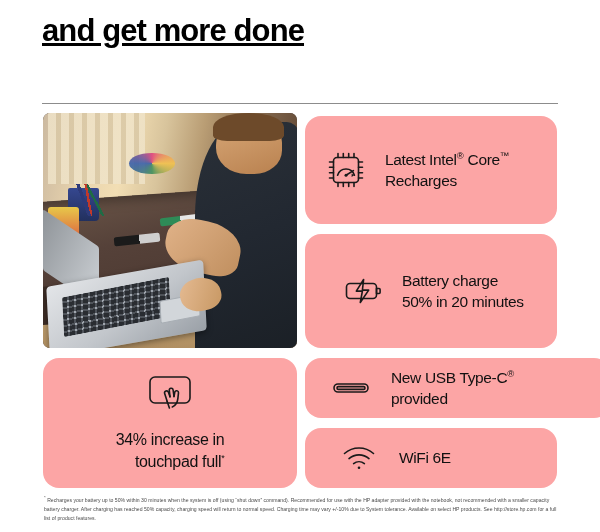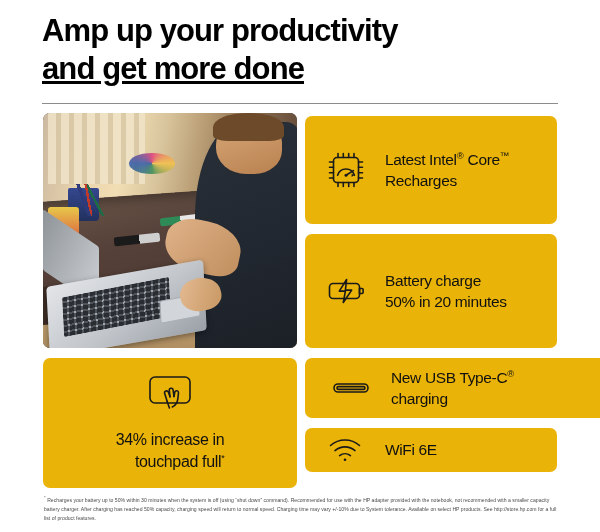--- a/index.html
+++ b/index.html
@@ -147,42 +147,42 @@
     transform:rotate(-7deg);border-radius:2px;
   }
   .photo .palette{
     position:absolute;left:34%;top:17%;width:18%;height:9%;
     background:conic-gradient(#e0437f,#f2c14e,#3f8f5c,#3a5fa8,#e0437f);
     border-radius:50%;opacity:.9;
   }
 
   .card{
     position:absolute;
-    background:#eab308;
-    border-radius:7px;
+    background:#fca5a5;
+    border-radius:16px;
     box-sizing:border-box;
   }
   .card.row{display:flex;align-items:center;}
   .ico{flex:0 0 auto;display:flex;align-items:center;justify-content:center;}
   .ctext{font-size:15.5px;line-height:1.38;letter-spacing:-0.35px;color:#111;}
 
   
   #card-processor{left:305px;top:116px;width:252px;height:108px;padding-left:18px;}
   #card-processor .ico{width:46px;}
   #card-processor .ctext{margin-left:16px;}
 
-  #card-battery{left:305px;top:234px;width:252px;height:114px;padding-left:18px;}
+  #card-battery{left:305px;top:234px;width:252px;height:114px;padding-left:35px;}
   #card-battery .ico{width:46px;}
   #card-battery .ctext{margin-left:16px;}
 
   #card-usbc{left:305px;top:358px;width:305px;height:60px;padding-left:24px;}
   #card-usbc .ico{width:46px;}
   #card-usbc .ctext{margin-left:16px;}
 
-  #card-wifi{left:305px;top:428px;width:252px;height:44px;padding-left:18px;}
+  #card-wifi{left:305px;top:428px;width:252px;height:60px;padding-left:32px;}
   #card-wifi .ico{width:46px;}
   #card-wifi .ctext{margin-left:16px;}
 
   
   #card-touchpad{
     left:43px;top:358px;width:254px;height:130px;
     display:flex;flex-direction:column;align-items:center;justify-content:center;
   }
   #card-touchpad .ico{margin-bottom:8px;}
   #card-touchpad .ctext{text-align:right;font-size:16px;line-height:1.35;}
@@ -198,21 +198,20 @@
     text-align:left;
   }
   .fn-star{vertical-align:super;font-size:4.4px;}
 </style>
 </head>
 <body>
 
 <div class="page">
 
   <div class="headline">
-    <span>Amp up your productivity</span>
     <span class="l2">and get more done</span>
   </div>
   <div class="rule"></div>
 
   <div class="photo">
     <div class="sky"></div>
     <div class="window"></div>
     <div class="floor"></div>
     <div class="desk"></div>
     <div class="deskfront"></div>
@@ -278,21 +277,21 @@
     <span class="ico">
       <svg width="44" height="44" viewBox="0 0 44 44" aria-hidden="true">
         <g fill="none" stroke="#1a1a1a" stroke-width="1.6">
           <rect x="4" y="18" width="34" height="8" rx="4"></rect>
           <rect x="7" y="20.6" width="28" height="2.8" rx="1.4"></rect>
         </g>
       </svg>
     </span>
     <span class="ctext">
       <span>New USB Type-C</span><span class="reg">®</span><br>
-      <span>charging</span>
+      <span>provided</span>
     </span>
   </div>
 
   <div class="card row" id="card-wifi">
     <span class="ico">
       <svg width="44" height="44" viewBox="0 0 44 44" aria-hidden="true">
         <g fill="none" stroke="#1a1a1a" stroke-width="1.6" stroke-linecap="round">
           <path d="M6.5 17.5a22 22 0 0 1 29 0"></path>
           <path d="M11 22.6a15.3 15.3 0 0 1 20 0"></path>
           <path d="M15.6 27.6a8.7 8.7 0 0 1 10.8 0"></path>

